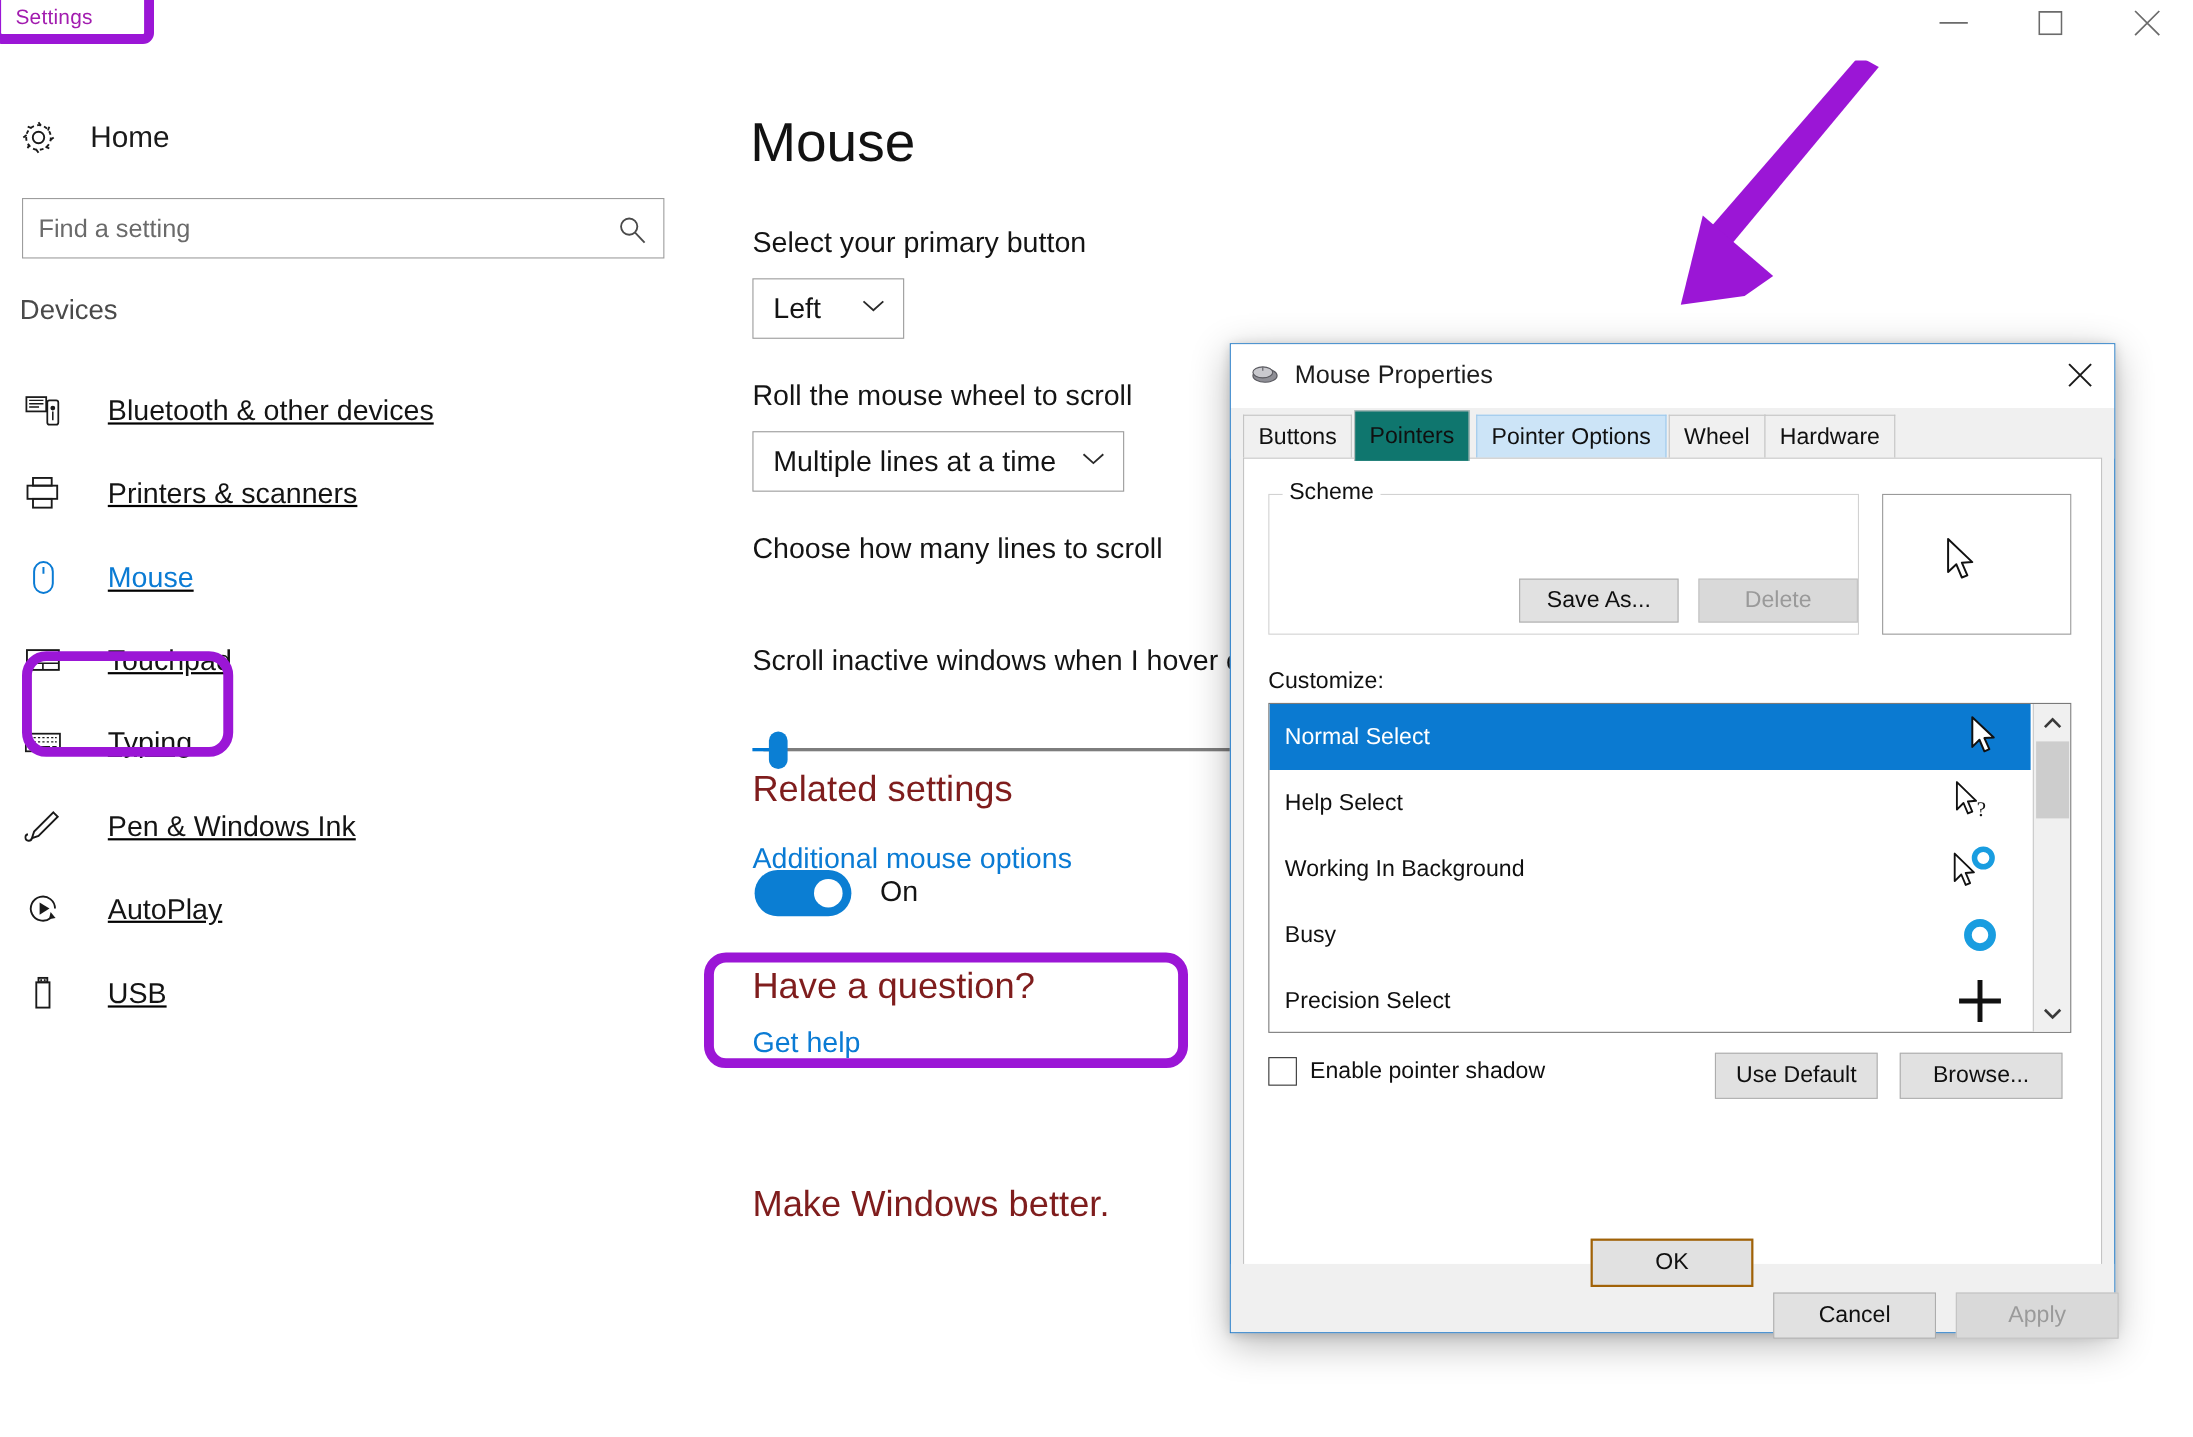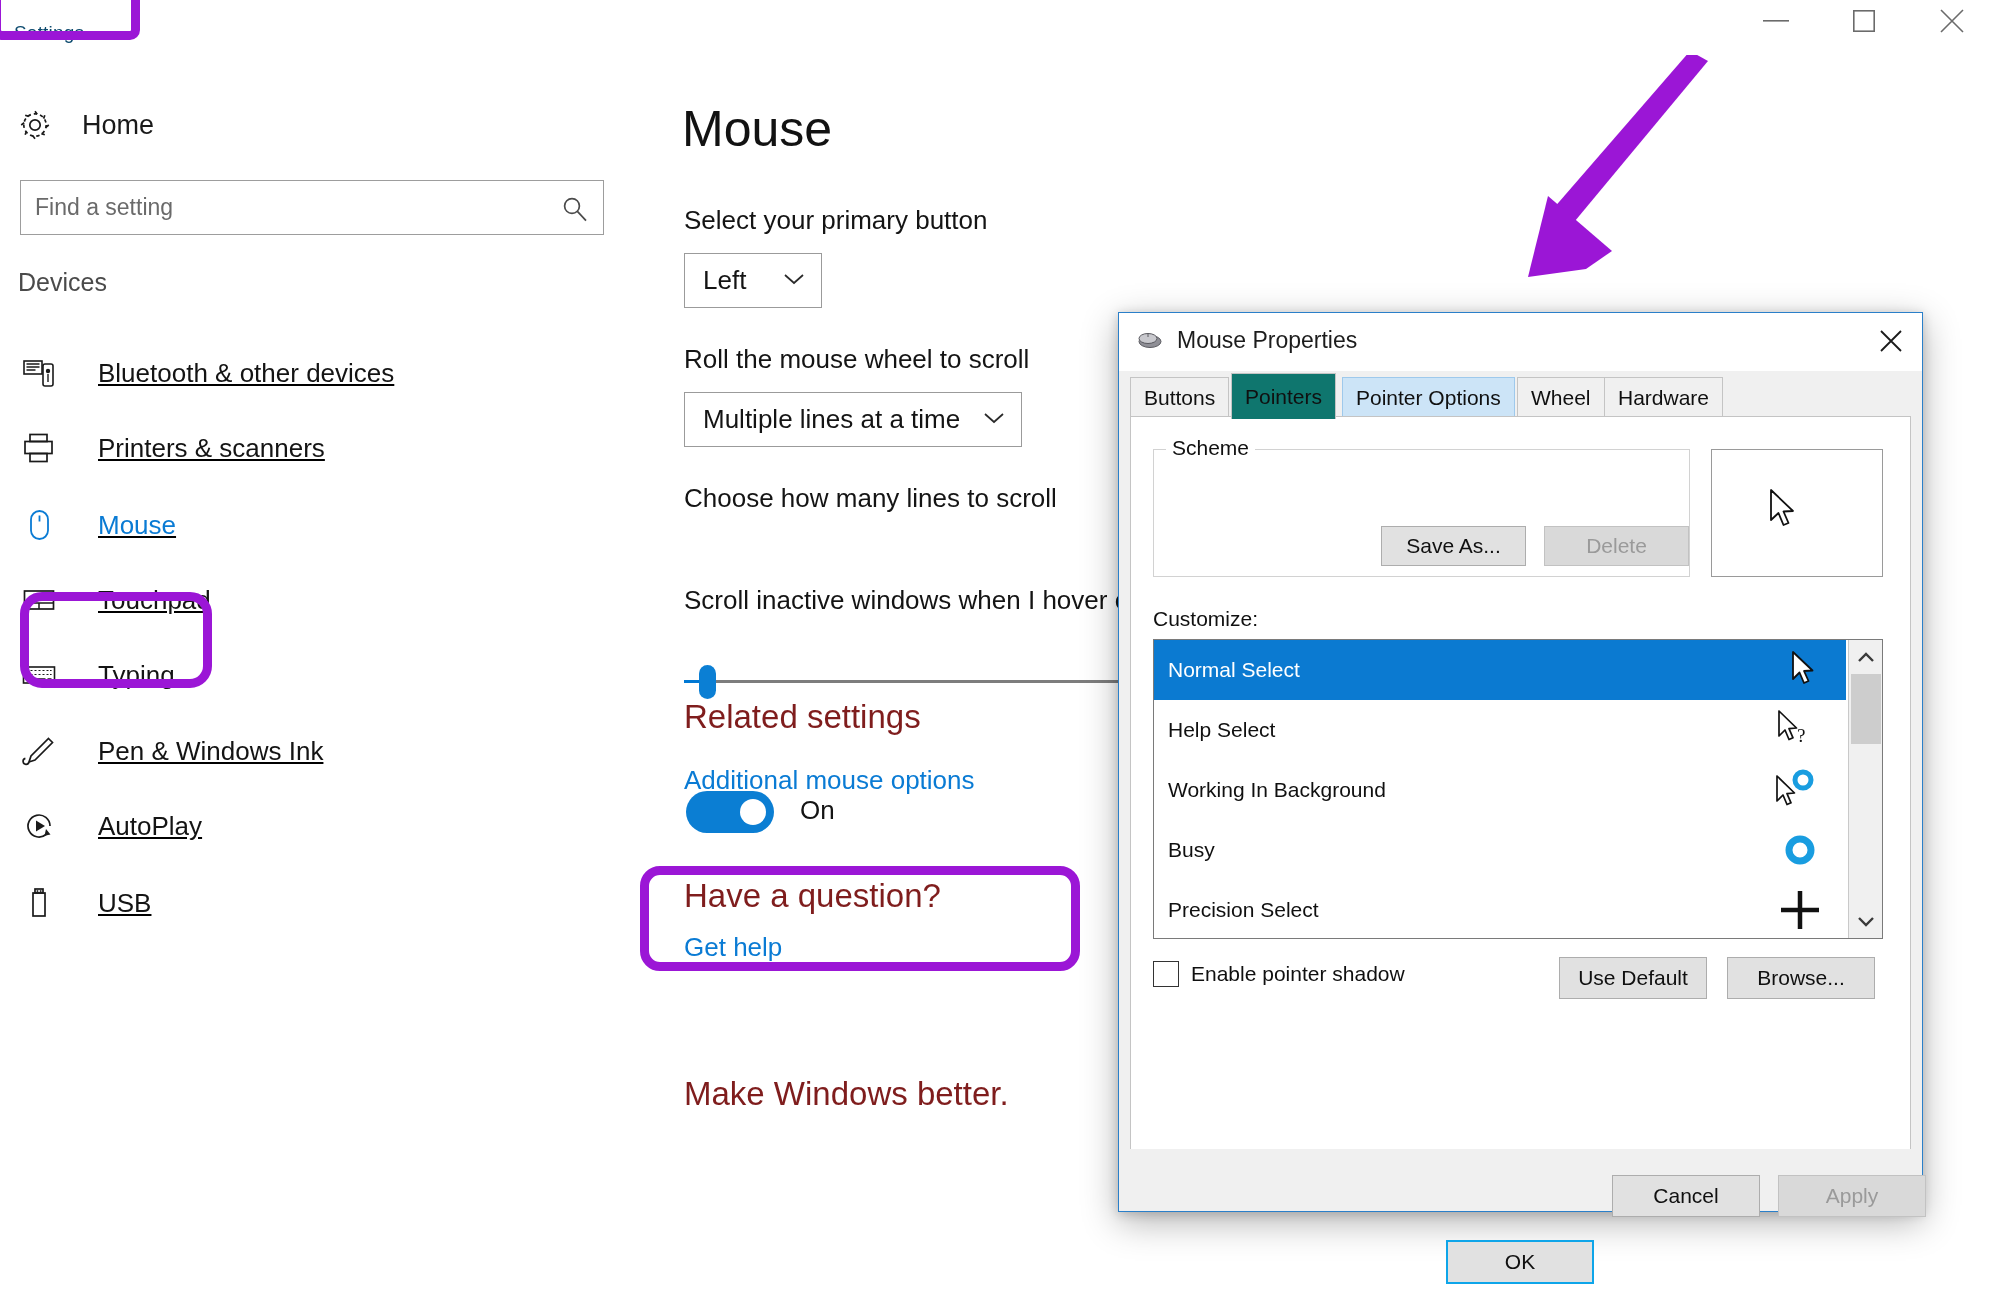--- a/index.html
+++ b/index.html
@@ -11,21 +11,21 @@
     overflow:hidden;
     position:relative;
   }
 
   
   #settings-app { position:absolute; inset:0; background:#fff; }
 
   #titlebar { position:absolute; left:0; top:0; width:1994px; height:48px; }
   #title-text {
     position:absolute; left:14px; top:6px;
-    font-size:19px; color:#0c4a6e; letter-spacing:.2px;margin-top:16px;
+    font-size:19px; color:#a21caf; letter-spacing:.2px;
   }
   .wbtn {
     position:absolute; top:0; width:62px; height:42px;
     display:flex; align-items:center; justify-content:center;
   }
   #btn-min { left:1745px; }
   #btn-max { left:1833px; }
   #btn-close { left:1921px; }
   .wglyph { color:#6b6b6b; display:block; }
 
@@ -160,21 +160,21 @@
   #sb-down { bottom:0; }
   #sb-thumb { position:absolute; left:2px; top:34px; width:30px; height:70px; background:#cdcdcd; }
 
   #chk-row { position:absolute; left:22px; top:544px; display:flex; align-items:center; gap:12px; }
   #chk-box { width:26px; height:26px; border:1px solid #333; background:#fff; }
   #chk-label { font-size:21px; color:#101010; }
   #btn-usedefault { position:absolute; left:428px; top:540px; width:148px; height:42px; }
   #btn-browse { position:absolute; left:596px; top:540px; width:148px; height:42px; }
 
   #dlg-footer { position:absolute; left:0; bottom:0; width:803px; height:62px; background:#f0f0f0; }
-  #btn-ok { position:absolute; left:1446px; top:1240px; width:148px; height:44px; border:2px solid #0ea5e9; background:#e1e1e1; }
+  #btn-ok { position:absolute; left:1446px; top:1126px; width:148px; height:44px; border:2px solid #a16207; background:#e1e1e1; }
   #btn-cancel { position:absolute; left:1612px; top:1175px; width:148px; height:42px; }
   #btn-apply { position:absolute; left:1778px; top:1175px; width:148px; height:42px; }
 
   
   .hl { position:absolute; border:9px solid #9b16d6; border-radius:14px; }
   #hl-settings { left:-8px; top:-18px; width:148px; height:58px; border-radius:10px; }
   #hl-mouse { left:20px; top:592px; width:192px; height:96px; border-radius:22px; }
   #hl-addl { left:640px; top:866px; width:440px; height:105px; border-radius:20px; }
   #arrow-svg { position:absolute; left:1350px; top:55px; width:370px; height:290px; pointer-events:none; }
 </style>

